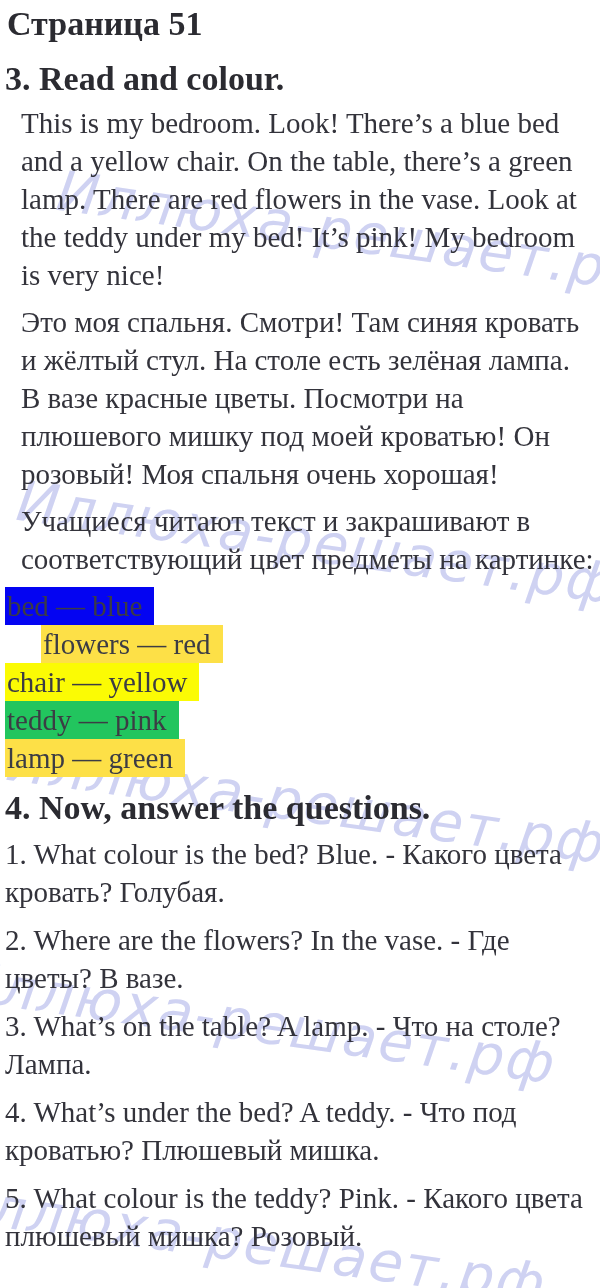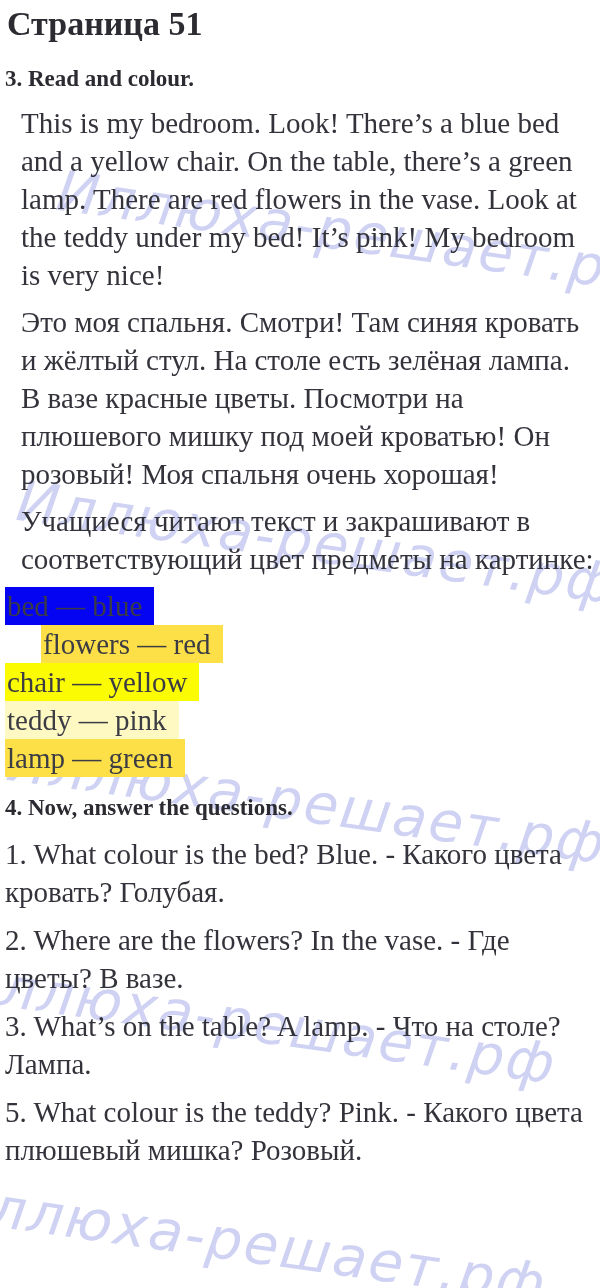--- a/index.html
+++ b/index.html
@@ -49,21 +49,21 @@
     padding: 4px 5px 0 5px;
   }
   .page-title {
     font-size: 34px;
     font-weight: bold;
     line-height: 40px;
     color: #2b2b31;
     margin: 0 0 16px 2px;
   }
   .section-heading {
-    font-size: 23px;
+    font-size: 34px;
     font-weight: bold;
     line-height: 38px;
     color: #2b2b31;
     margin: 0 0 6px 0;
   }
   .para {
     font-size: 29px;
     line-height: 38px;
     margin: 0 0 9px 16px;
   }
@@ -107,25 +107,26 @@
     <p class="para">This is my bedroom. Look! There’s a blue bed and a yellow chair. On the table, there’s a green lamp. There are red flowers in the vase. Look at the teddy under my bed! It’s pink! My bedroom is very nice!</p>
 
     <p class="para">Это моя спальня. Смотри! Там синяя кровать и жёлтый стул. На столе есть зелёная лампа. В вазе красные цветы. Посмотри на плюшевого мишку под моей кроватью! Он розовый! Моя спальня очень хорошая!</p>
 
     <p class="para">Учащиеся читают текст и закрашивают в соответствующий цвет предметы на картинке:</p>
 
     <div class="color-key">
       <span class="color-row" style="background-color: rgb(4, 4, 242);">bed — blue</span>
       <span class="color-row" style="background-color: #fde047; margin-left: 36px;">flowers — red</span>
       <span class="color-row" style="background-color: rgb(251, 251, 4);">chair — yellow</span>
-      <span class="color-row" style="background-color: #fef9c3; text-align: right;">teddy — pink</span>
+      <span class="color-row" style="background-color: #22c55e; text-align: right;">teddy — pink</span>
       <span class="color-row" style="background-color: #fde047;">lamp — green</span>
     </div>
 
     <div class="section-heading h4">4. Now, answer the questions.</div>
 
     <p class="question">1. What colour is the bed? Blue. - Какого цвета кровать? Голубая.</p>
     <p class="question">2. Where are the flowers? In the vase. - Где цветы? В вазе.</p>
     <p class="question">3. What’s on the table? A lamp. - Что на столе? Лампа.</p>
+    <p class="question">4. What’s under the bed? A teddy. - Что под кроватью? Плюшевый мишка.</p>
     <p class="question">5. What colour is the teddy? Pink. - Какого цвета плюшевый мишка? Розовый.</p>
 
   </div>
 </div>
 
 </body></html>

